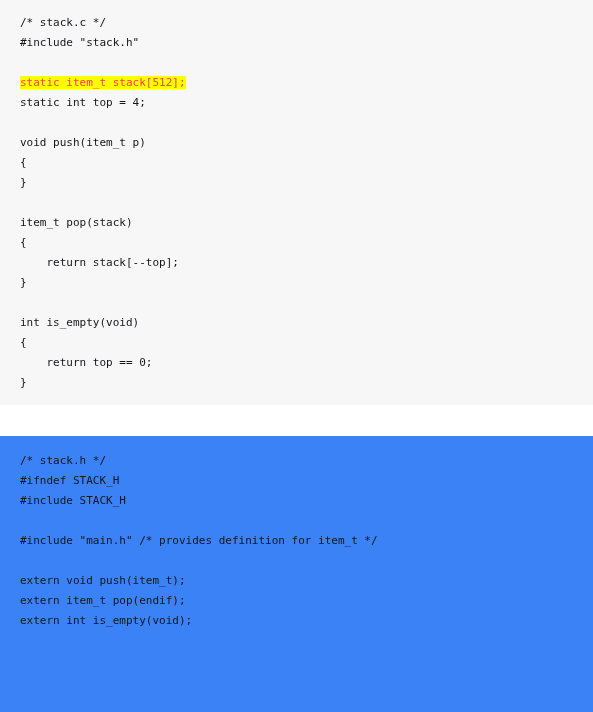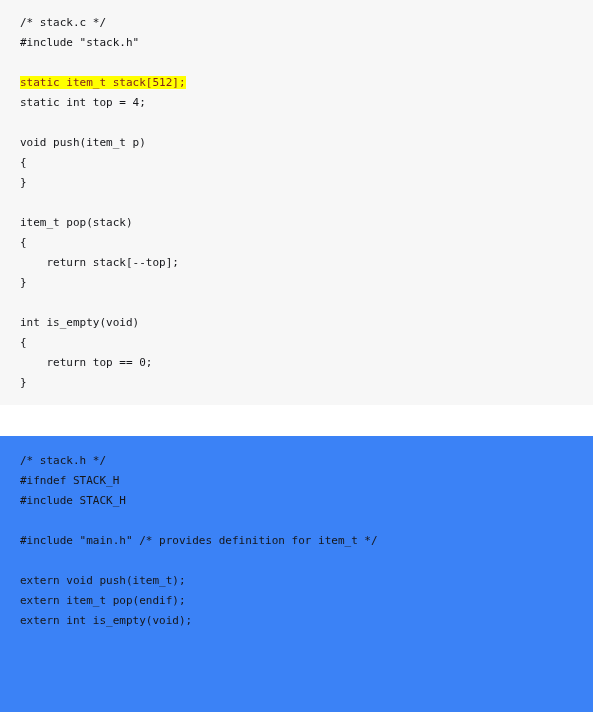--- a/index.html
+++ b/index.html
@@ -44,21 +44,21 @@
     font-size: 11px;
     line-height: 20px;
     height: 20px;
     color: #15161a;
     white-space: pre;
     padding-left: 20px;
     letter-spacing: 0px;
   }
   .code-line .hl {
     background: #ffff00;
-    color: #7f1d1d;
+    color: #ef4444;
   }
   .code-line.blank {
     height: 20px;
   }
 </style>
 </head>
 <body>
 
 <div class="page">
 

